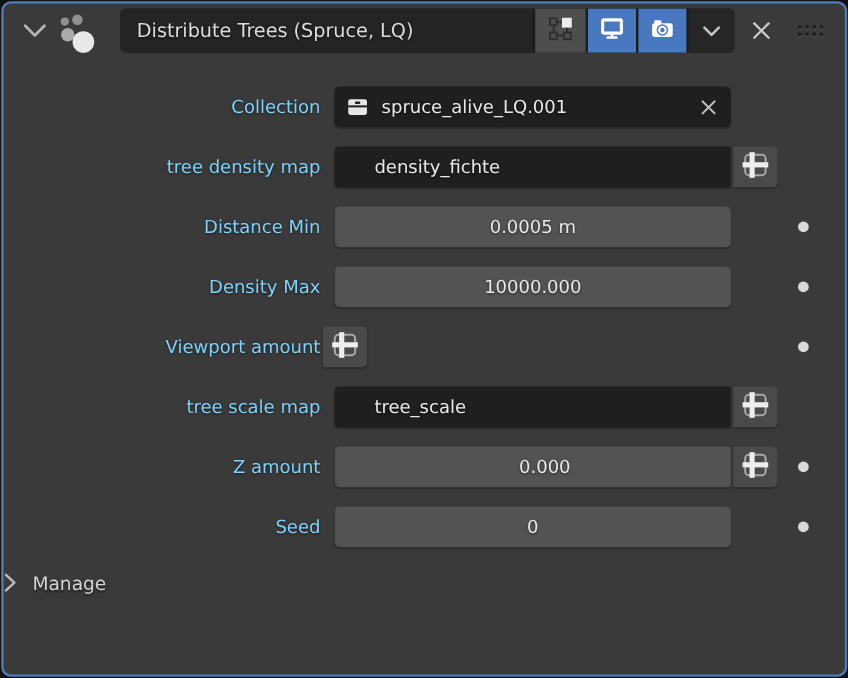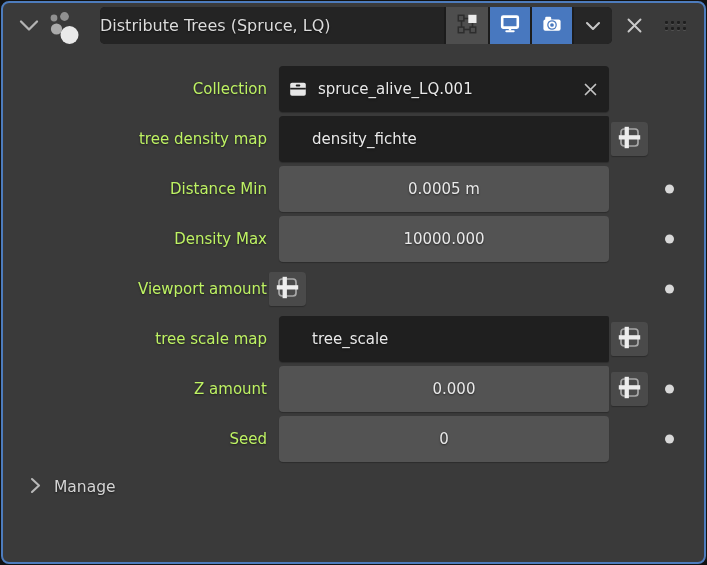--- a/index.html
+++ b/index.html
@@ -23,46 +23,46 @@
   .header{display:flex;align-items:center;height:45px;padding:0 10px 0 14px;}
   .icon-btn{display:flex;align-items:center;justify-content:center;cursor:pointer;}
   .expand-chevron{width:24px;height:24px;}
   .geo-icon{width:36px;height:36px;margin-left:5px;margin-top:4px;}
   .name-group{
     display:flex;align-items:stretch;height:37px;margin-left:18px;
     background:#1c1c1c;border-radius:5px;overflow:hidden;gap:2px;
   }
   .name-field{
     width:344px;background:#242424;display:flex;align-items:center;
-    box-sizing:border-box;
+    padding-left:14px;box-sizing:border-box;
     color:#dcdcdc;font-size:16px;
     text-shadow:0 1px 2px rgba(0,0,0,.6);
     white-space:nowrap;overflow:hidden;
   }
   .hbtn{display:flex;align-items:center;justify-content:center;}
   .hbtn.editmode{width:42px;background:#4e4e4e;}
   .hbtn.blue{width:40px;background:#4878bf;}
   .hbtn.extras{width:38px;background:#262626;}
   .close-btn{width:30px;height:30px;margin-left:7px;}
   .grip{
     margin-left:auto;margin-right:8px;
     display:grid;grid-template-columns:repeat(4,3px);grid-template-rows:repeat(2,3px);
     gap:3px;cursor:grab;
   }
   .grip i{background:#1e1e1e;border-radius:1px;box-shadow:0 1px 0 rgba(255,255,255,.12);}
   
   .rows{padding-top:24px;}
   .row{height:34px;margin-bottom:16px;display:flex;align-items:center;position:relative;}
   .row-label{
-    width:264px;text-align:right;font-size:15px;color:#bef264;
+    width:264px;text-align:right;font-size:15px;color:#7dd3fc;
     text-shadow:0 1px 2px rgba(0,0,0,.55);
     white-space:nowrap;
   }
   .field{
-    margin-left:12px;width:330px;height:46px;box-sizing:border-box;
+    margin-left:12px;width:330px;height:34px;box-sizing:border-box;
     border-radius:4px;position:relative;display:flex;align-items:center;
     overflow:hidden;cursor:pointer;
     box-shadow:0 1px 1px rgba(0,0,0,.25);
   }
   .field .field-value{
     position:relative;z-index:2;font-size:15px;color:#e9e9e9;
     text-shadow:0 1px 2px rgba(0,0,0,.55);white-space:nowrap;
   }
   .field.type-object,.field.type-text{background:#1f1f1f;}
   .field.type-number,.field.type-slider{background:#535353;}
@@ -78,21 +78,21 @@
   .attr-btn{
     width:37px;height:34px;margin-left:2px;background:#4a4a4a;
     border-radius:2px 4px 4px 2px;display:flex;align-items:center;justify-content:center;
     cursor:pointer;box-shadow:0 1px 1px rgba(0,0,0,.25);
   }
   .key-dot{
     position:absolute;left:662px;top:50%;transform:translateY(-50%);
     width:9px;height:9px;border-radius:50%;background:#d8d8d8;cursor:pointer;
   }
   
-  .manage-row{margin-top:17px;height:28px;display:flex;align-items:center;padding-left:27px;cursor:pointer;}
+  .manage-row{margin-top:17px;height:28px;display:flex;align-items:center;cursor:pointer;}
   .manage-label{margin-left:13px;font-size:15.5px;color:#d4d4d4;text-shadow:0 1px 2px rgba(0,0,0,.55);}
 </style>
 </head>
 <body>
 
 <div class="page">
   <div class="panel">
 
     <div class="header">
       <span class="icon-btn expand-chevron">

